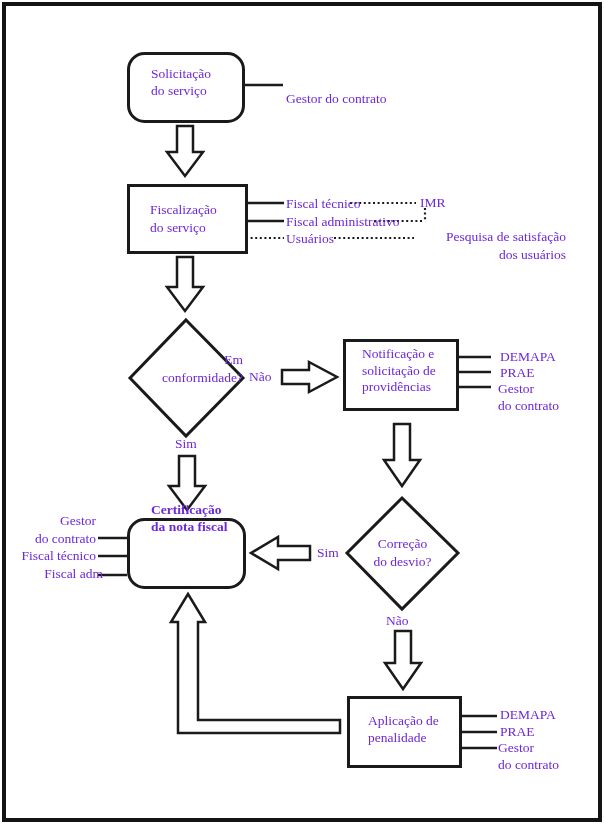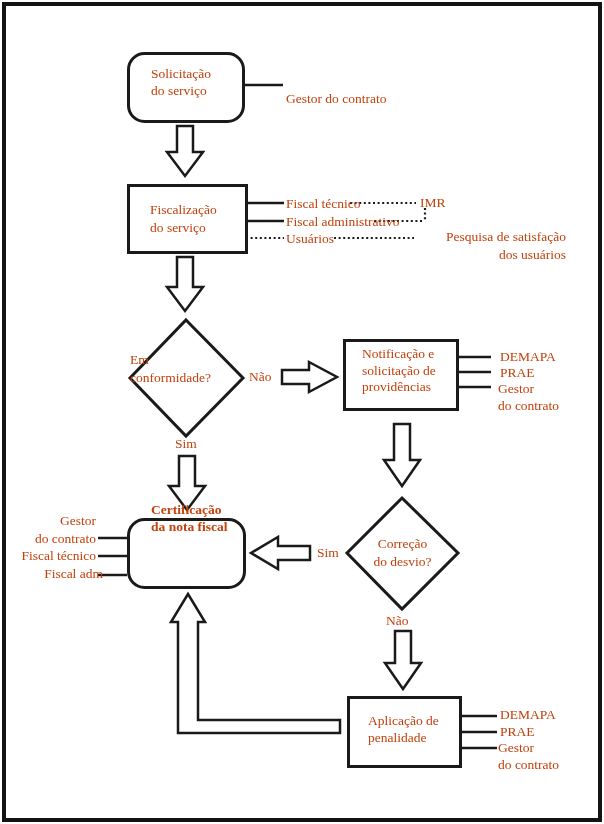--- a/index.html
+++ b/index.html
@@ -1,27 +1,27 @@
 <!DOCTYPE html>
 <html><head>
 <meta charset="utf-8">
 <style>
   html,body{margin:0;padding:0;background:#fff;}
   .page{
     position:relative;width:604px;height:824px;background:#fff;
-    font-family:"Liberation Serif","DejaVu Serif",serif;color:#c2410c;overflow:hidden;
+    font-family:"Liberation Serif","DejaVu Serif",serif;color:#6d28d9;overflow:hidden;
   }
   .frame{position:absolute;left:2px;top:2px;right:2px;bottom:2px;border:4px solid #141414;}
   svg.canvas{position:absolute;left:0;top:0;}
   .tx{position:absolute;font-size:13.5px;line-height:16px;white-space:nowrap;}
   .tx .ln{display:block;}
   
   .tx-solicitacao{left:151px;top:65px;line-height:17px;}
   .tx-fiscalizacao{left:150px;top:201px;line-height:17.5px;}
-  .tx-d1{left:130px;top:351px;width:113px;text-align:left;line-height:17.5px;white-space:normal;}
+  .tx-d1{left:130px;top:351px;width:113px;text-align:right;line-height:17.5px;white-space:normal;}
   .tx-notificacao{left:362px;top:346px;line-height:16.5px;font-family:Liberation Serif, serif;}
   .tx-d2{left:347px;top:535px;width:111px;text-align:center;line-height:17.5px;white-space:normal;}
   .tx-cert{left:151px;top:501px;line-height:17px;font-weight:bold;}
   .tx-aplicacao{left:368px;top:712px;line-height:17px;}
   
   .tx-actor-top{left:286px;top:91px;}
   .tx-ftec{left:286px;top:196px;}
   .tx-imr{left:420px;top:195px;}
   .tx-fadm{left:286px;top:214px;}
   .tx-usuarios{left:286px;top:231px;}

